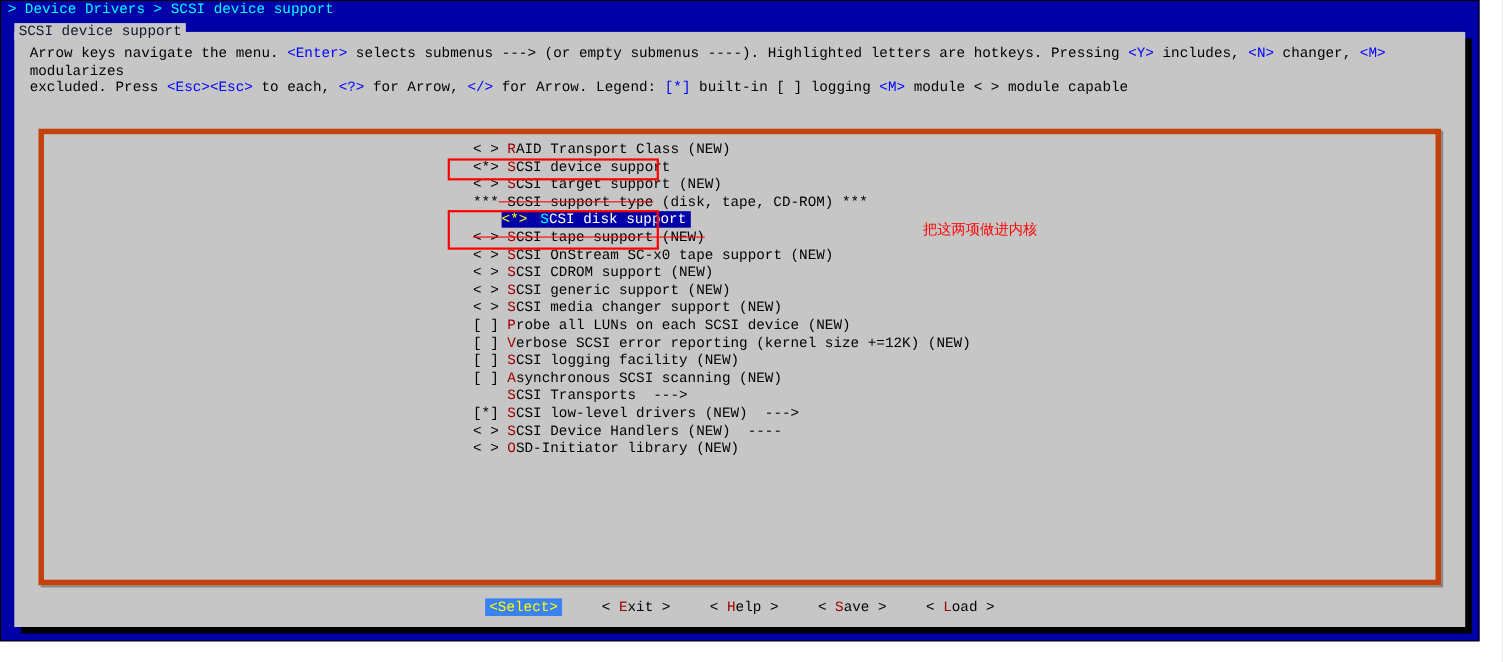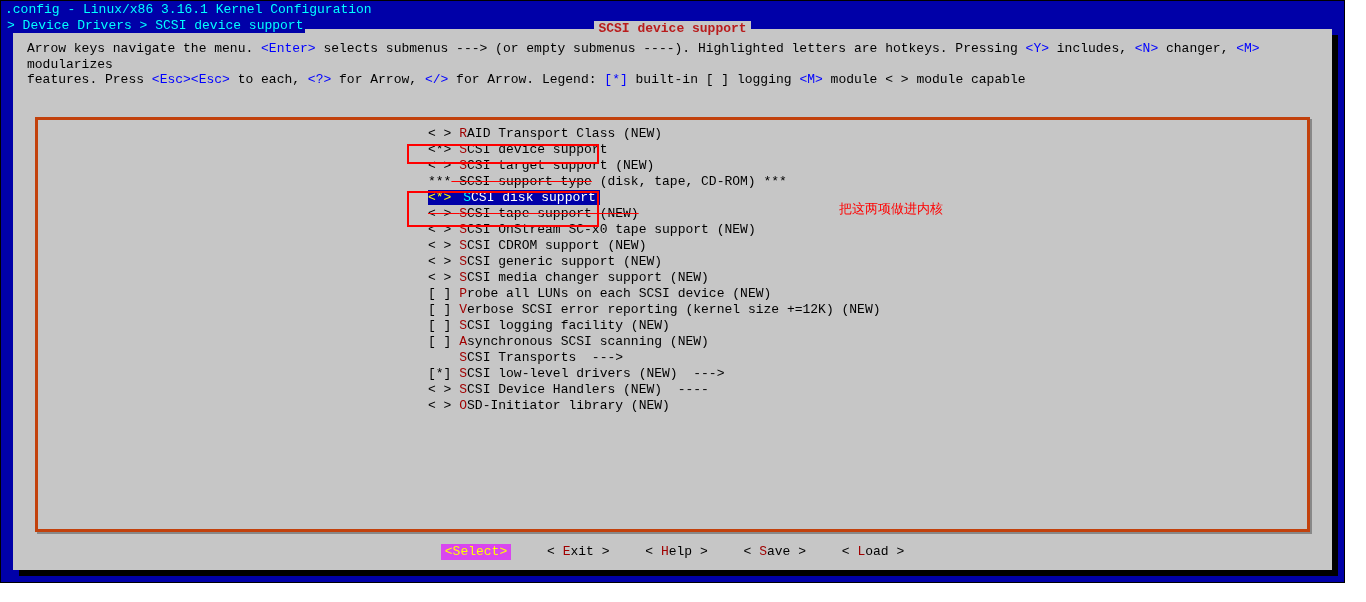--- a/index.html
+++ b/index.html
@@ -43,54 +43,54 @@
     left: 12px;
     right: 12px;
     bottom: 12px;
     background: #c6c6c6;
     box-shadow: 6px 6px 0 #000;
   }
   .panel-title {
     position: absolute;
     top: -8px;
     width: 100%;
-    text-align: center;
-    color: #b91c1c;
-    font-weight: bold;
+    color: #0f172a;
+    font-weight: normal;
   }
   .panel-title span { background: #c6c6c6; padding: 0 4px; }
   .help-text {
     padding: 12px 14px 4px 14px;
     color: #000;
   }
   .help-text .hl { color: #0000ff; text-align: center; }
   .menu-box {
     position: absolute;
     top: 88px;
     left: 22px;
     right: 22px;
     bottom: 38px;
-    border: 3px solid #c2410c;
+    border: 5px solid #c2410c;
     background: #c6c6c6;
     box-shadow: 2px 2px 0 #888;
     padding-top: 6px;
   }
   .menu-list {
     padding-left: 390px;
   }
   .menu-item {
     white-space: pre;
     color: #000;
     display: block;
     line-height: 16px;
     position: relative;
   }
   .menu-item .hot { color: #a00000; }
   .menu-item.selected {
     display: inline-block;
+    margin-left: 26px;
   }
   .menu-item.selected .sel-bg {
     background: #0000a8;
     color: #fff;
     padding-right: 4px;
   }
   .menu-item.selected .sel-mark {
     background: #0000a8;
     color: #ffff00;
   }
@@ -130,41 +130,40 @@
     bottom: 10px;
     width: 100%;
     text-align: center;
     color: #000;
   }
   .btn {
     display: inline-block;
     margin: 0 14px;
   }
   .btn.active {
-    background: #d946ef;
+    background: #3b82f6;
     color: #ffff00;
     padding: 0 4px;
   }
   .btn .bhot { color: #a00000; }
 </style>
 </head>
 <body>
 
 <div class="outer">
-  <div class="title-line">.config - Linux/x86 3.16.1 Kernel Configuration</div>
   <div class="breadcrumb-line">
     <span class="bc-text">&gt; Device Drivers &gt; SCSI device support</span>
   </div>
 
   <div class="inner-panel">
     <div class="panel-title"><span>SCSI device support</span></div>
 
     <div class="help-text">
       <span>Arrow keys navigate the menu.  </span><span class="hl">&lt;Enter&gt;</span><span> selects submenus ---&gt; (or empty submenus ----).  Highlighted letters are hotkeys.  Pressing </span><span class="hl">&lt;Y&gt;</span><span> includes, </span><span class="hl">&lt;N&gt;</span><span> changer, </span><span class="hl">&lt;M&gt;</span><span> modularizes</span><br>
-      <span>features.  Press </span><span class="hl">&lt;Esc&gt;&lt;Esc&gt;</span><span> to each, </span><span class="hl">&lt;?&gt;</span><span> for Arrow, </span><span class="hl">&lt;/&gt;</span><span> for Arrow.  Legend: </span><span class="hl">[*]</span><span> built-in  [ ] logging  </span><span class="hl">&lt;M&gt;</span><span> module  &lt; &gt; module capable</span>
+      <span>excluded.  Press </span><span class="hl">&lt;Esc&gt;&lt;Esc&gt;</span><span> to each, </span><span class="hl">&lt;?&gt;</span><span> for Arrow, </span><span class="hl">&lt;/&gt;</span><span> for Arrow.  Legend: </span><span class="hl">[*]</span><span> built-in  [ ] logging  </span><span class="hl">&lt;M&gt;</span><span> module  &lt; &gt; module capable</span>
     </div>
 
     <div class="menu-box">
       <div class="menu-list" id="menu-list"><div class="menu-item">&lt; &gt; <span class="hot">R</span>AID Transport Class (NEW)</div><div class="menu-item">&lt;*&gt; <span class="hot">S</span>CSI device support</div><div class="menu-item">&lt; &gt; <span class="hot">S</span>CSI target support (NEW)</div><div class="menu-item">***<span class="strike"> SCSI support type</span> (disk, tape, CD-ROM) ***</div><div class="menu-item selected"><span class="sel-mark">&lt;*&gt;</span><span class="sel-bg"> </span><span class="sel-hot">S</span><span class="sel-bg">CSI disk support</span></div><br><div class="menu-item"><span class="strike">&lt; &gt; <span class="hot">S</span>CSI tape support (NEW)</span></div><div class="menu-item">&lt; &gt; <span class="hot">S</span>CSI OnStream SC-x0 tape support (NEW)</div><div class="menu-item">&lt; &gt; <span class="hot">S</span>CSI CDROM support (NEW)</div><div class="menu-item">&lt; &gt; <span class="hot">S</span>CSI generic support (NEW)</div><div class="menu-item">&lt; &gt; <span class="hot">S</span>CSI media changer support (NEW)</div><div class="menu-item">[ ] <span class="hot">P</span>robe all LUNs on each SCSI device (NEW)</div><div class="menu-item">[ ] <span class="hot">V</span>erbose SCSI error reporting (kernel size +=12K) (NEW)</div><div class="menu-item">[ ] <span class="hot">S</span>CSI logging facility (NEW)</div><div class="menu-item">[ ] <span class="hot">A</span>synchronous SCSI scanning (NEW)</div><div class="menu-item">    <span class="hot">S</span>CSI Transports  ---&gt;</div><div class="menu-item">[*] <span class="hot">S</span>CSI low-level drivers (NEW)  ---&gt;</div><div class="menu-item">&lt; &gt; <span class="hot">S</span>CSI Device Handlers (NEW)  ----</div><div class="menu-item">&lt; &gt; <span class="hot">O</span>SD-Initiator library (NEW)</div></div>
     </div>
 
     <div class="button-bar">
       <span class="btn active">&lt;<span>Select</span>&gt;</span>
       <span class="btn">&lt; <span class="bhot">E</span><span>xit</span> &gt;</span>
       <span class="btn">&lt; <span class="bhot">H</span><span>elp</span> &gt;</span>

